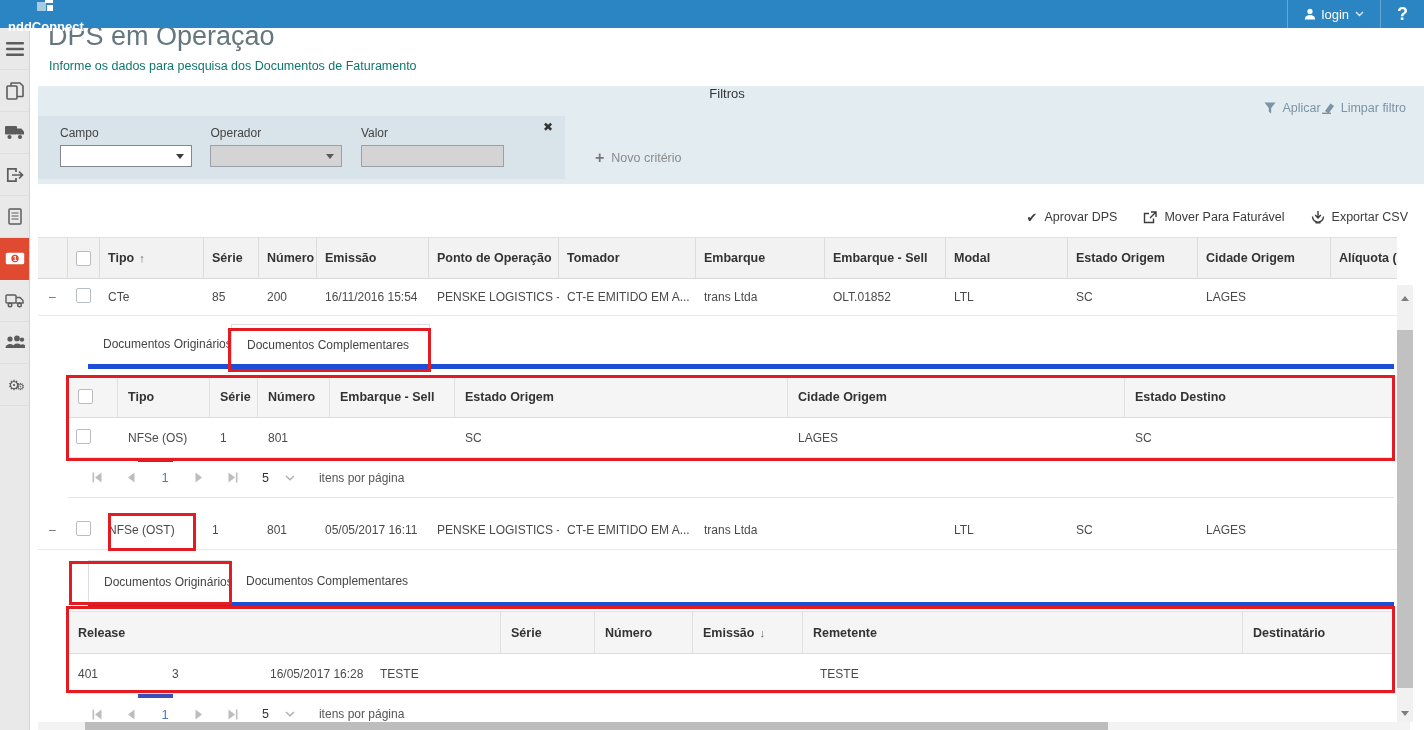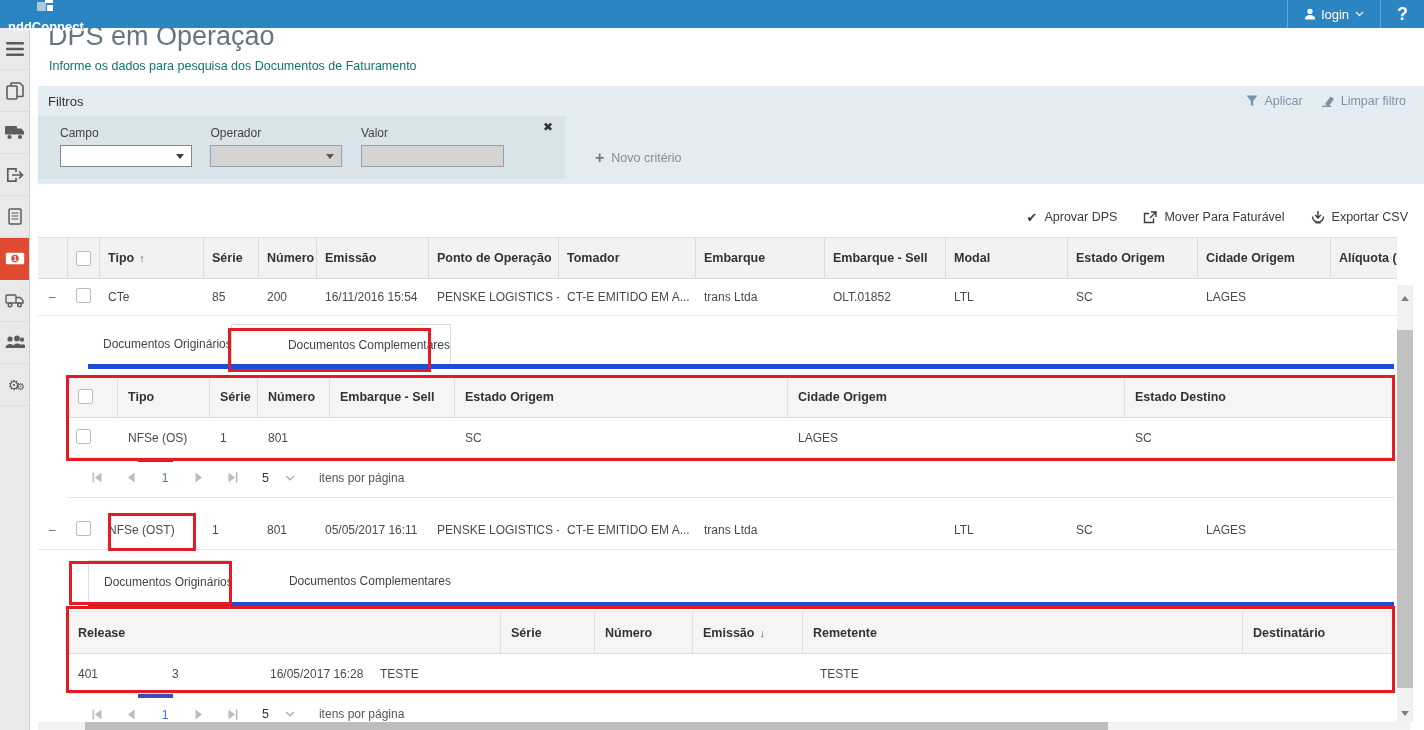--- a/index.html
+++ b/index.html
@@ -26,22 +26,22 @@
   .side-item.active { background:#e04a31; border-bottom-color:#e04a31; }
   .gear-glyphs { color:#5c5c5c; font-size:14px; line-height:1; letter-spacing:-4px; font-family:"DejaVu Sans", sans-serif; }
 
   
   .content { position:absolute; left:31px; top:28px; right:0; bottom:0; overflow:hidden; padding-left:7px; }
   h1.page-title { font-size:27px; font-weight:400; color:#64767e; margin:-7px 0 0 10px; line-height:30px; }
   .page-subtitle { margin:8px 0 0 11px; font-size:12.5px; color:#0f766e; }
 
   
   .filters { margin-top:13px; background:#e3edf1; padding-bottom:5px; }
-  .filters-head { height:30px; display:flex; align-items:center; padding:0 18px 0 10px; font-size:13px; color:#333; }
-  .filters-actions { margin-left:auto; display:flex; gap:18px; align-items:center; color:#7b93a6; font-size:12.5px; }
+  .filters-head { height:30px; display:flex; align-items:center; padding:0 18px 0 10px; font-size:13px; color:#333;flex-direction:column; }
+  .filters-actions { margin-left:auto; display:flex; align-items:center; color:#7b93a6; font-size:12.5px; }
   .flt-btn { display:flex; align-items:center; gap:6px; cursor:pointer; }
   .criteria-wrap { display:flex; align-items:flex-start; }
   .criteria-panel { position:relative; background:#d8e4e9; width:527px; padding:10px 0 12px 22px; }
   .close-x { position:absolute; top:4px; right:12px; font-size:12px; font-weight:bold; color:#333; cursor:pointer; }
   .fgroup { display:inline-block; vertical-align:top; margin-right:14px; }
   .fgroup label { display:block; font-size:12px; color:#444; margin-bottom:5px; }
   .select { position:relative; width:132px; height:22px; background:#fff; border:1px solid #828790; cursor:pointer; }
   .select.disabled { background:#d4d4d4; border-color:#9aa0a6; }
   .caret { position:absolute; right:7px; top:8px; width:0; height:0;
            border-left:4px solid transparent; border-right:4px solid transparent; border-top:5px solid #3c3c3c; }
@@ -71,21 +71,21 @@
   .c-emissao{width:112px;} .c-ponto{width:130px;} .c-tomador{width:137px;} .c-cliente{width:129px;}
   .c-embarque{width:121px;} .c-modal{width:122px;} .c-estorig{width:130px;} .c-cidorig{width:133px;} .c-aliq{flex:1;}
 
   
   .detail { padding-left:30px; }
   .tabs { margin:8px 0 0 20px; width:1306px; display:flex; border-bottom:5px solid #1d4ed8; }
   .tabs2 { margin-top:10px; }
   .tab { height:40px; line-height:40px; padding-left:15px; font-size:12px; color:#444; cursor:pointer; white-space:nowrap; overflow:hidden; }
   .tabs2 .tab { height:42px; line-height:42px; }
   .tab.active { background:#fff; border:1px solid #ddd; border-bottom:1px solid #fff; margin-bottom:-1px; }
-  .tab.t1 { width:143px; } .tab.t2 { width:220px;text-align:right; }
+  .tab.t1 { width:143px; } .tab.t2 { width:199px; }
 
   .subtable { margin-top:6px; width:1326px; }
   .subtable2 { margin-top:4px; }
   .st-header { display:flex; height:43px; background:#f5f5f5; border-top:1px solid #e3e3e3; border-bottom:1px solid #ddd; }
   .st-header .cell { display:flex; align-items:center; gap:5px; padding-left:10px; font-weight:bold; font-size:12.5px; color:#333;
                      border-right:1px solid #e0e0e0; overflow:hidden; white-space:nowrap; cursor:pointer; }
   .st-row { display:flex; height:40px; align-items:center; border-bottom:1px solid #e5e5e5; }
   .st-row .cell { padding-left:10px; }
 
   .s-check{width:50px;} .s-tipo{width:92px;} .s-serie{width:48px;} .s-num{width:72px;}

